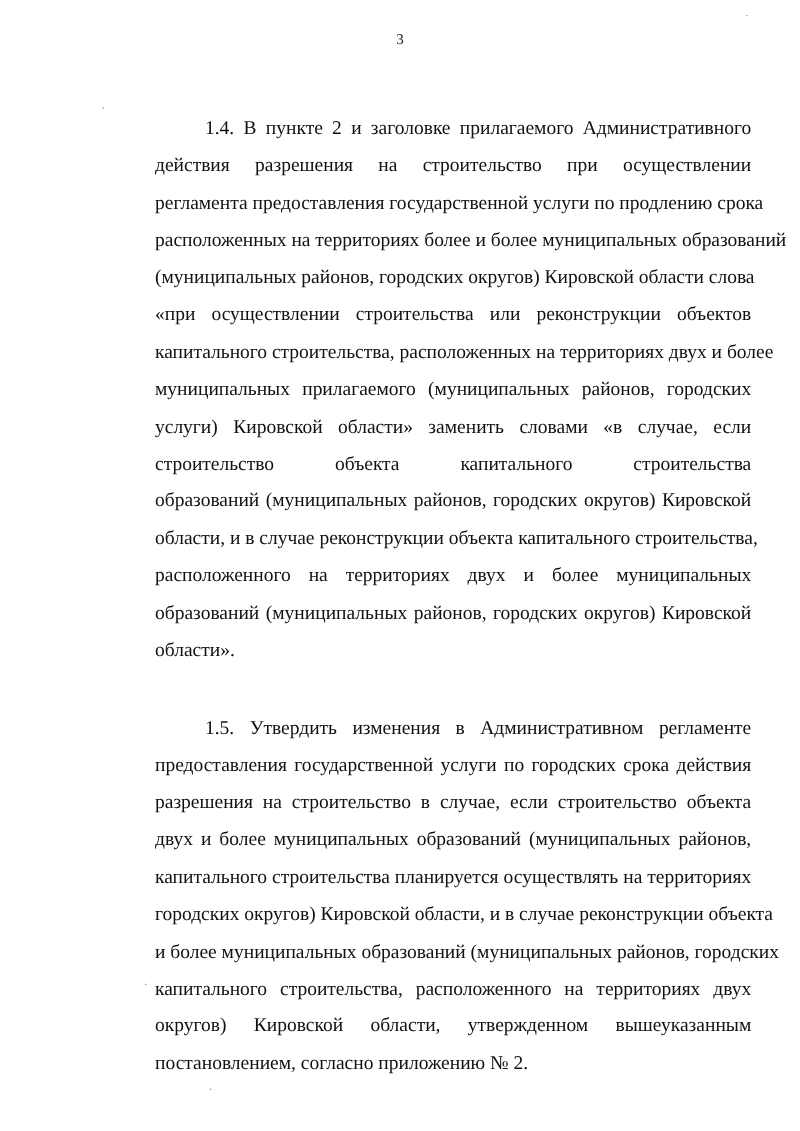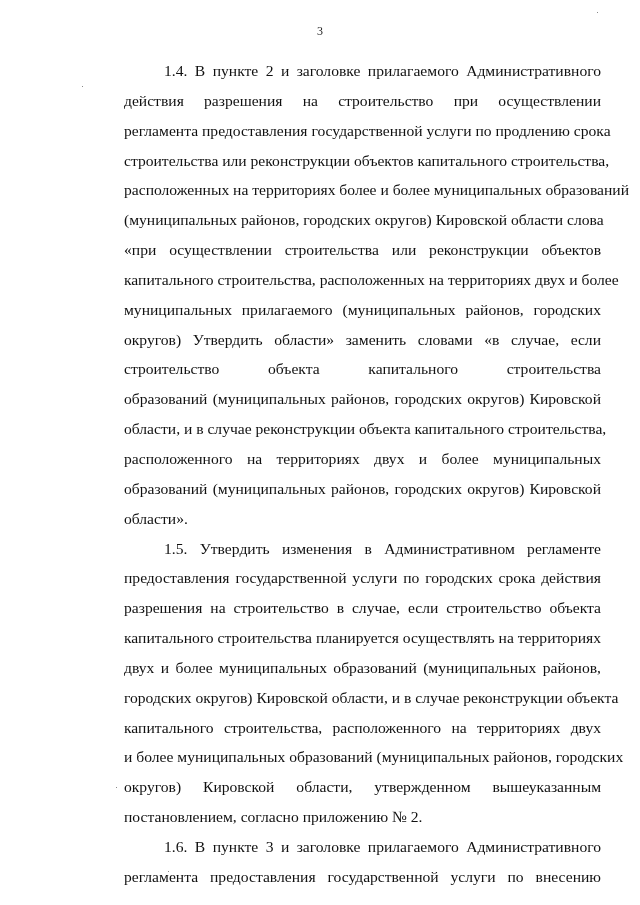--- a/index.html
+++ b/index.html
@@ -11,59 +11,58 @@
     position: absolute; top: 24px; left: 0; width: 640px; text-align: center;
     font-size: 12px; color: #222;
   }
   .body-text {
     position: absolute; left: 124px; top: 56px; width: 477px;
   }
   .line {
     font-size: 15.6px; height: 29.85px; line-height: 29.85px;
     text-align: justify; text-align-last: justify; white-space: nowrap; overflow: visible;
   }
-  .line.indent { padding-left: 40px; }
+  .line.indent { padding-left: 40px; margin-top: 32px; }
   .line.last { text-align-last: left; }
   .speck { position: absolute; width: 1px; height: 1px; background: #888; }
 </style>
 </head>
 <body>
 
 <div class="page-number">3</div>
 
 <div class="body-text">
 
   <div>
     <div class="line indent">1.4. В пункте 2 и заголовке прилагаемого Административного</div>
     <div class="line">действия разрешения на строительство при осуществлении</div>
     <div class="line">регламента предоставления государственной услуги по продлению срока</div>
-    <div class="line">строительства или реконструкции объектов капитального строительства,</div>
     <div class="line">расположенных на территориях более и более муниципальных образований</div>
     <div class="line">(муниципальных районов, городских округов) Кировской области слова</div>
     <div class="line">«при осуществлении строительства или реконструкции объектов</div>
     <div class="line">капитального строительства, расположенных на территориях двух и более</div>
     <div class="line">муниципальных прилагаемого (муниципальных районов, городских</div>
-    <div class="line">округов) Утвердить области» заменить словами «в случае, если</div>
+    <div class="line">услуги) Кировской области» заменить словами «в случае, если</div>
     <div class="line">строительство объекта капитального строительства</div>
     <div class="line">образований (муниципальных районов, городских округов) Кировской</div>
     <div class="line">области, и в случае реконструкции объекта капитального строительства,</div>
     <div class="line">расположенного на территориях двух и более муниципальных</div>
     <div class="line">образований (муниципальных районов, городских округов) Кировской</div>
     <div class="line last">области».</div>
   </div>
 
   <div>
     <div class="line indent">1.5. Утвердить изменения в Административном регламенте</div>
     <div class="line">предоставления государственной услуги по городских срока действия</div>
     <div class="line">разрешения на строительство в случае, если строительство объекта</div>
+    <div class="line">двух и более муниципальных образований (муниципальных районов,</div>
     <div class="line">капитального строительства планируется осуществлять на территориях</div>
-    <div class="line">двух и более муниципальных образований (муниципальных районов,</div>
     <div class="line">городских округов) Кировской области, и в случае реконструкции объекта</div>
+    <div class="line">и более муниципальных образований (муниципальных районов, городских</div>
     <div class="line">капитального строительства, расположенного на территориях двух</div>
-    <div class="line">и более муниципальных образований (муниципальных районов, городских</div>
     <div class="line">округов) Кировской области, утвержденном вышеуказанным</div>
     <div class="line last">постановлением, согласно приложению № 2.</div>
   </div>
 
   <div>
     <div class="line indent">1.6. В пункте 3 и заголовке прилагаемого Административного</div>
     <div class="line">регламента предоставления государственной услуги по внесению</div>
   </div>
 </div>
 

